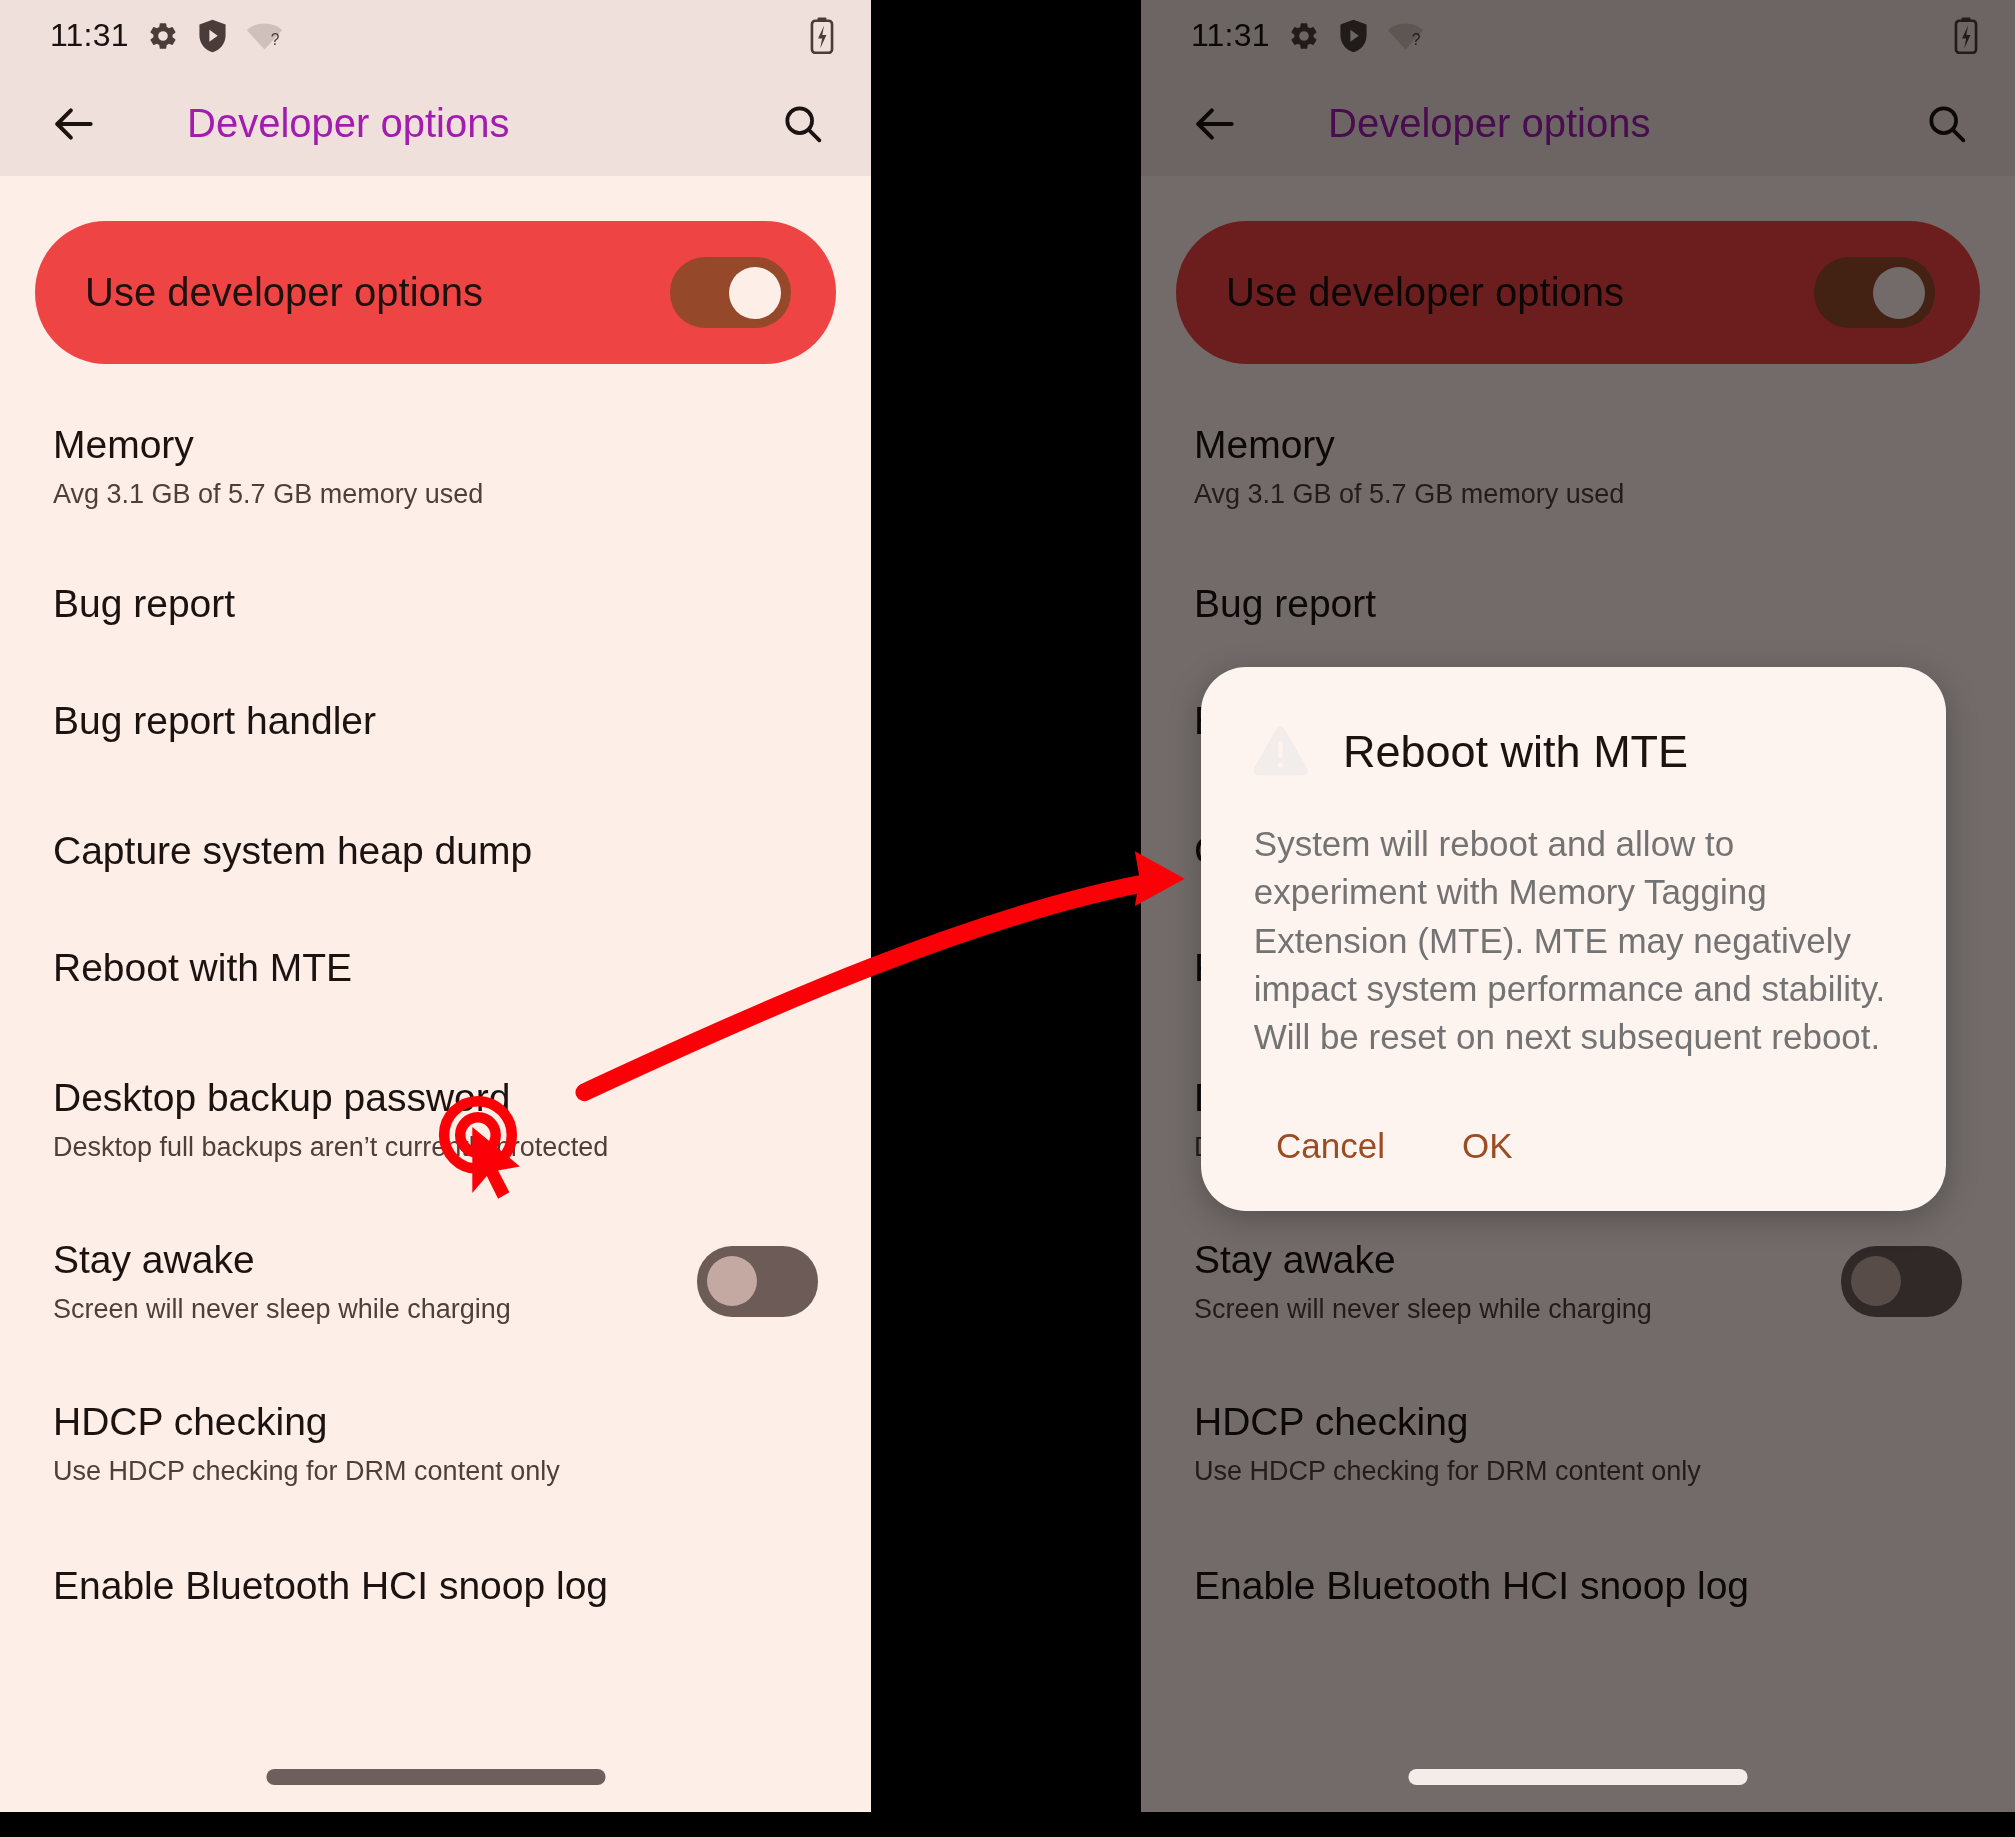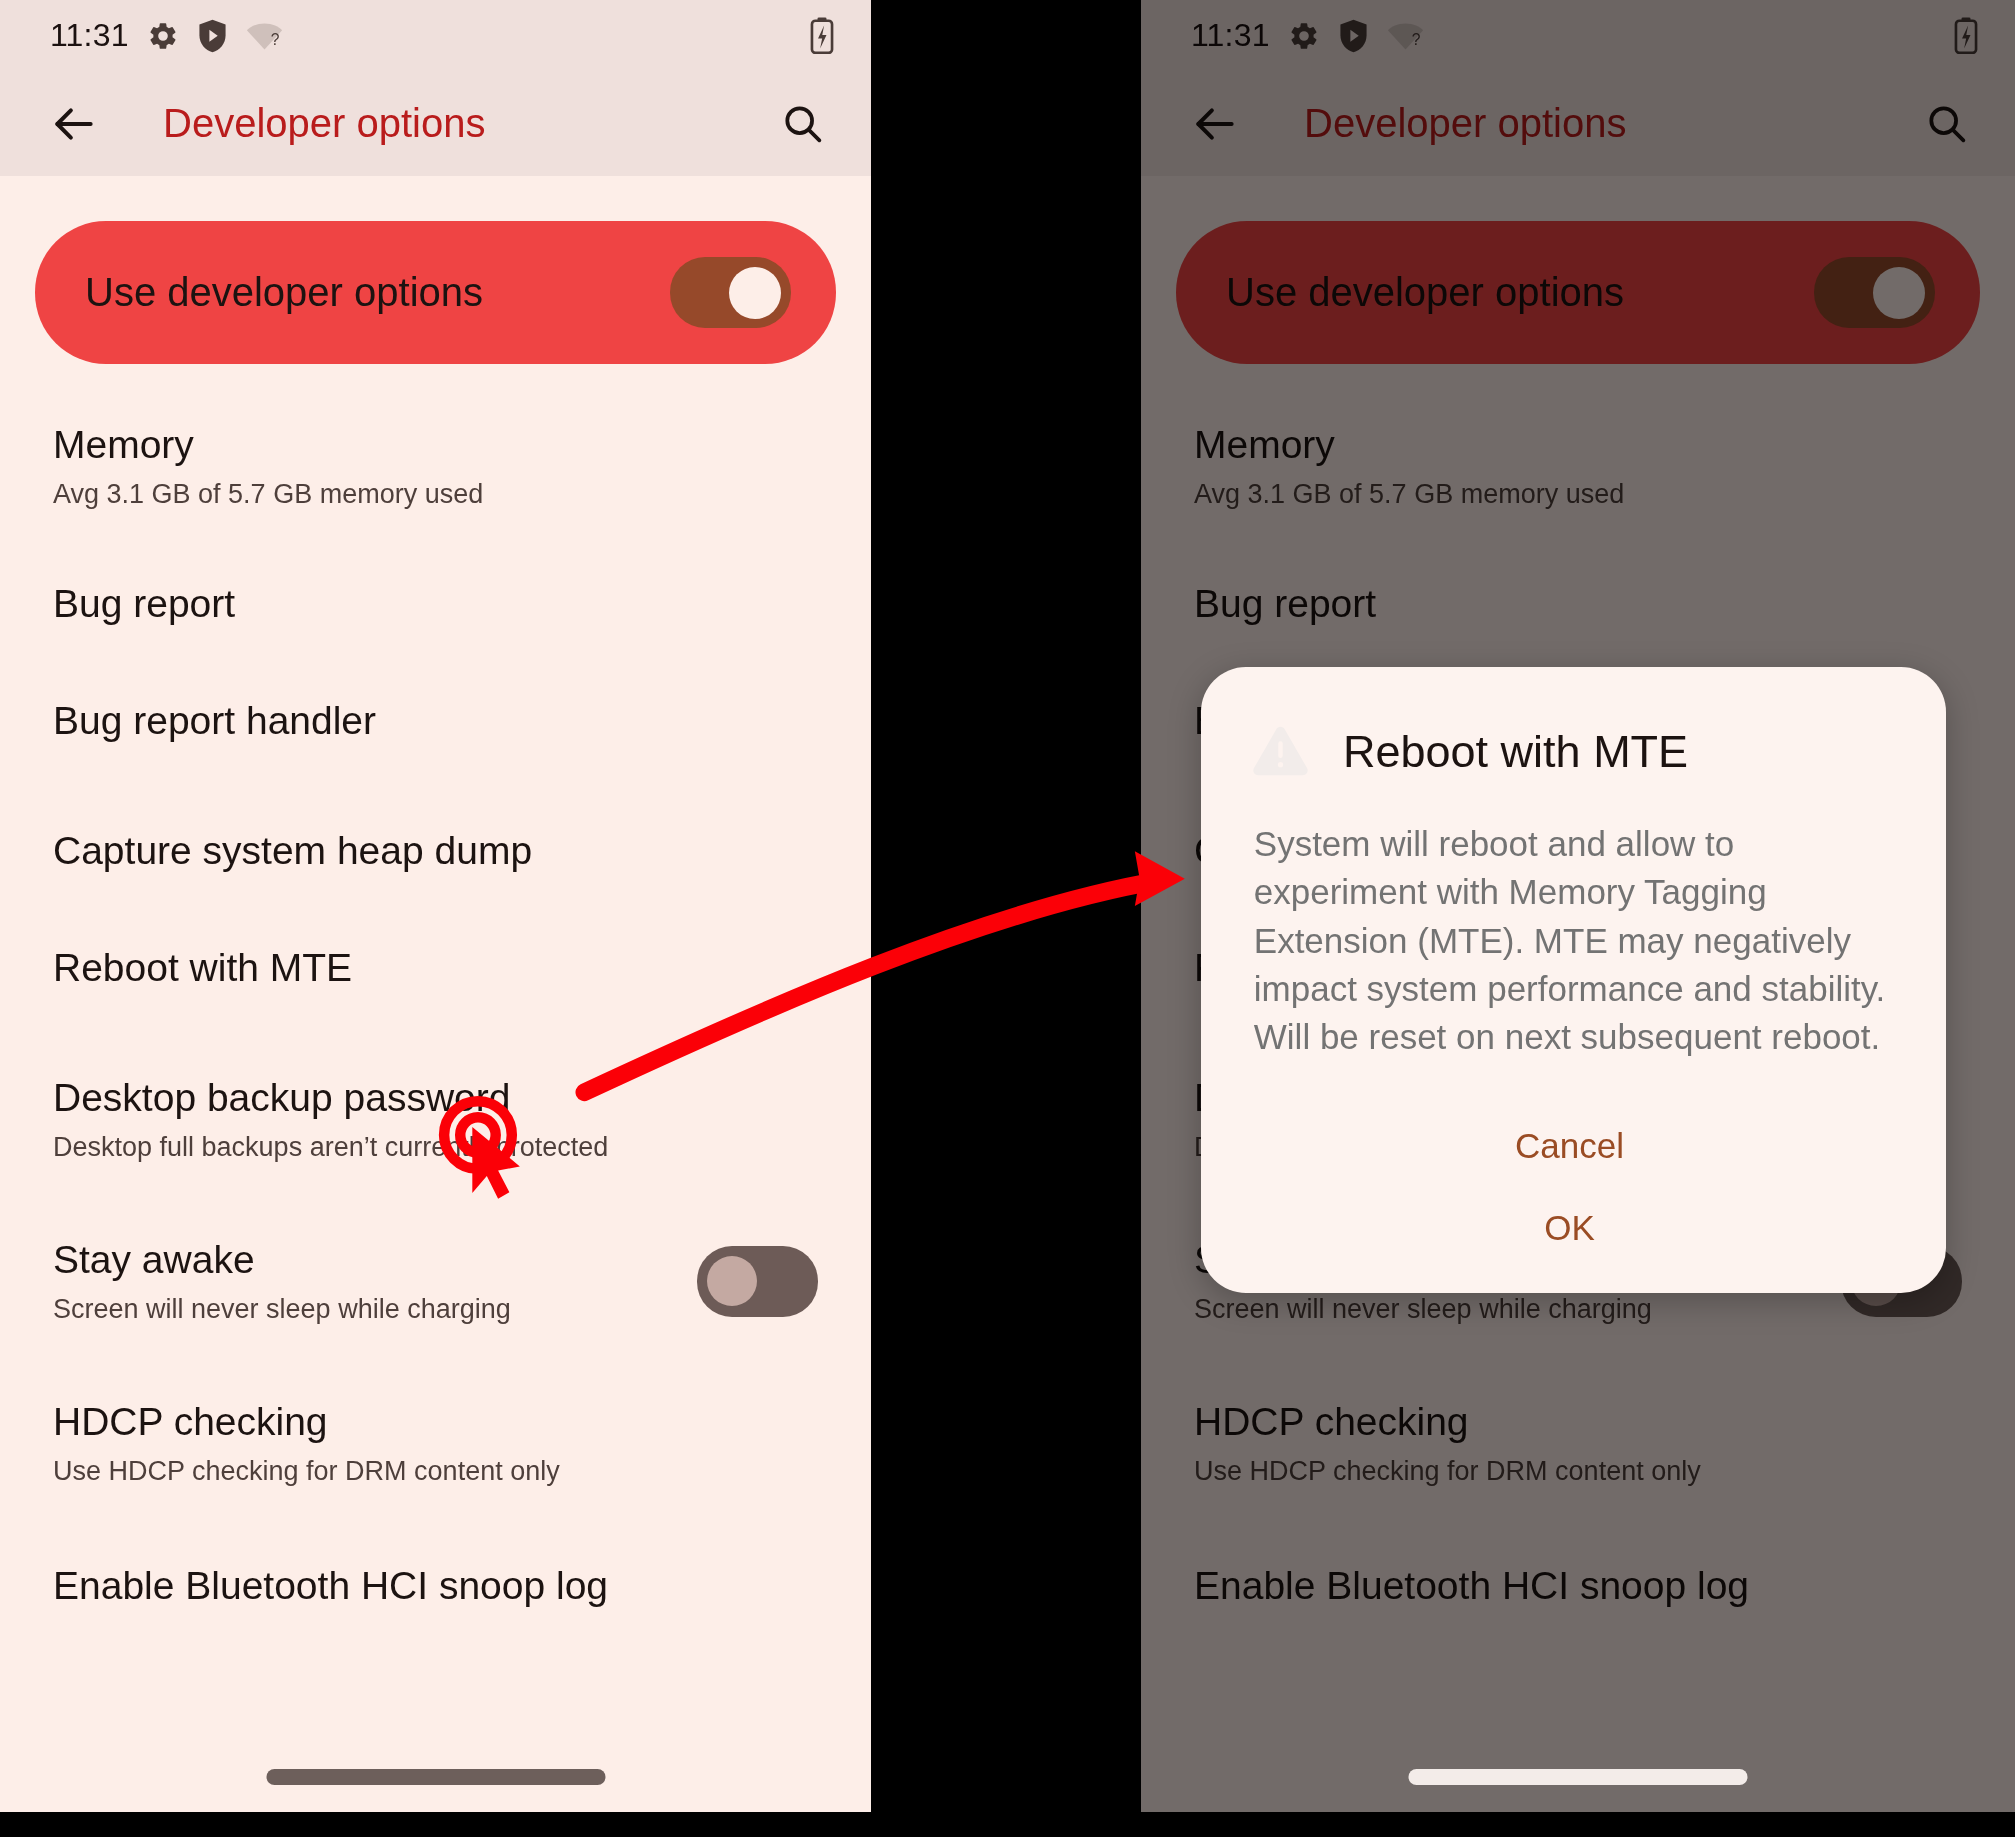--- a/index.html
+++ b/index.html
@@ -57,21 +57,21 @@
     position:relative;
     height:105px;
     background:#efe0dc;
     display:flex;
     align-items:center;
     padding:0 32px 0 37px;
     z-index:5;
   }
   .appbar .back{ width:74px; height:74px; display:flex; align-items:center; justify-content:center; }
   .appbar .title{
-    font-size:40px; color:#b91c1c; margin-left:52px; white-space:nowrap;
+    font-size:40px; color:#a21caf; margin-left:76px; white-space:nowrap;
   }
   .appbar .grow{ flex:1; }
   .appbar .search{ width:74px; height:74px; display:flex; align-items:center; justify-content:center; }
 
   
   .content{
     position:relative;
     background:#fdeee8;
     height:1662px;
     z-index:4;
@@ -149,22 +149,22 @@
     z-index:60;
     box-shadow:0 8px 32px rgba(0,0,0,.25);
   }
   .dlg-head{ display:flex; align-items:center; gap:31px; margin-bottom:37px; }
   .dlg-icon{ width:63px; height:63px; flex:none; display:flex; align-items:center; justify-content:center; }
   .dlg-title{ font-size:45px; color:#1c1311; font-weight:400; }
   .dlg-body{
     font-size:35px; line-height:1.38; color:#737373; padding:0 4.8px;
   }
   .dlg-actions{
-    display:flex; justify-content:flex-end; align-items:center;
-    gap:6px; margin-top:47px; padding-right:8px;flex-direction:column;
+    display:flex; justify-content:flex-start; align-items:center;
+    gap:23px; margin-top:47px; padding-right:8px;
   }
   .dlg-btn{
     font-size:35px; color:#9a4c24;
     padding:18px 27px; border-radius:32px;
     background:transparent; border:none;
     font-family:"Liberation Sans", sans-serif;
     cursor:pointer;
   }
 
   

